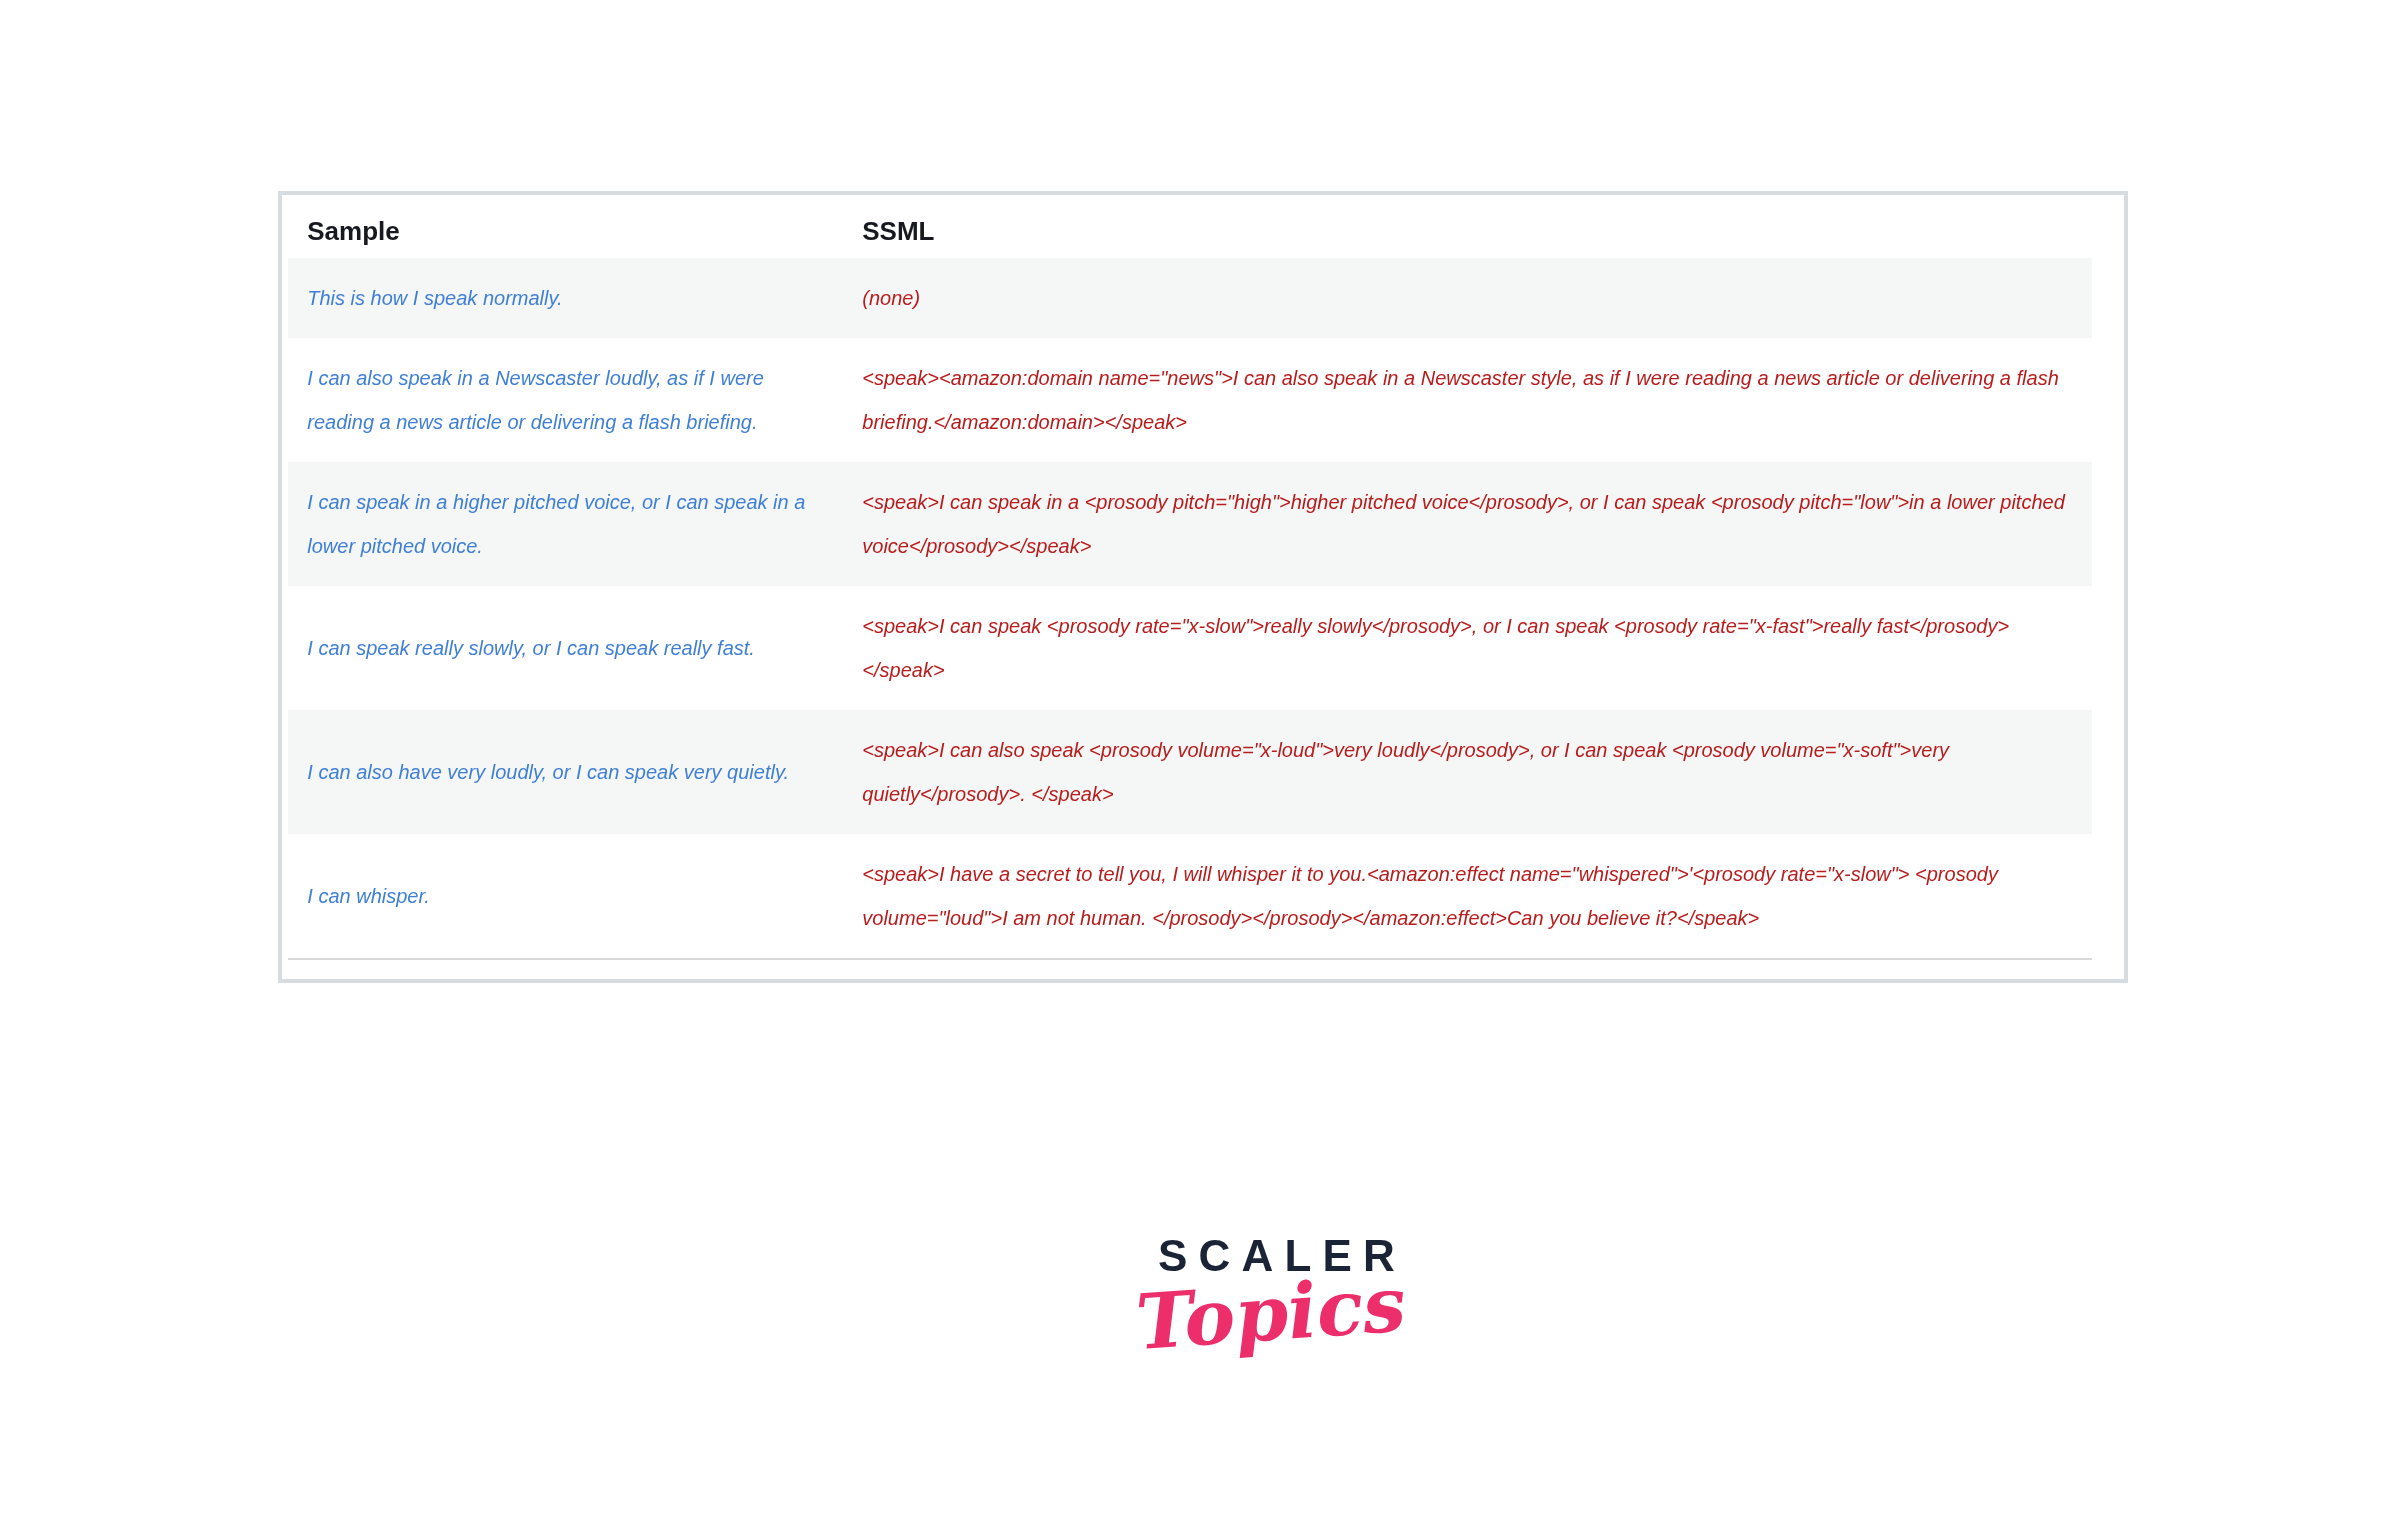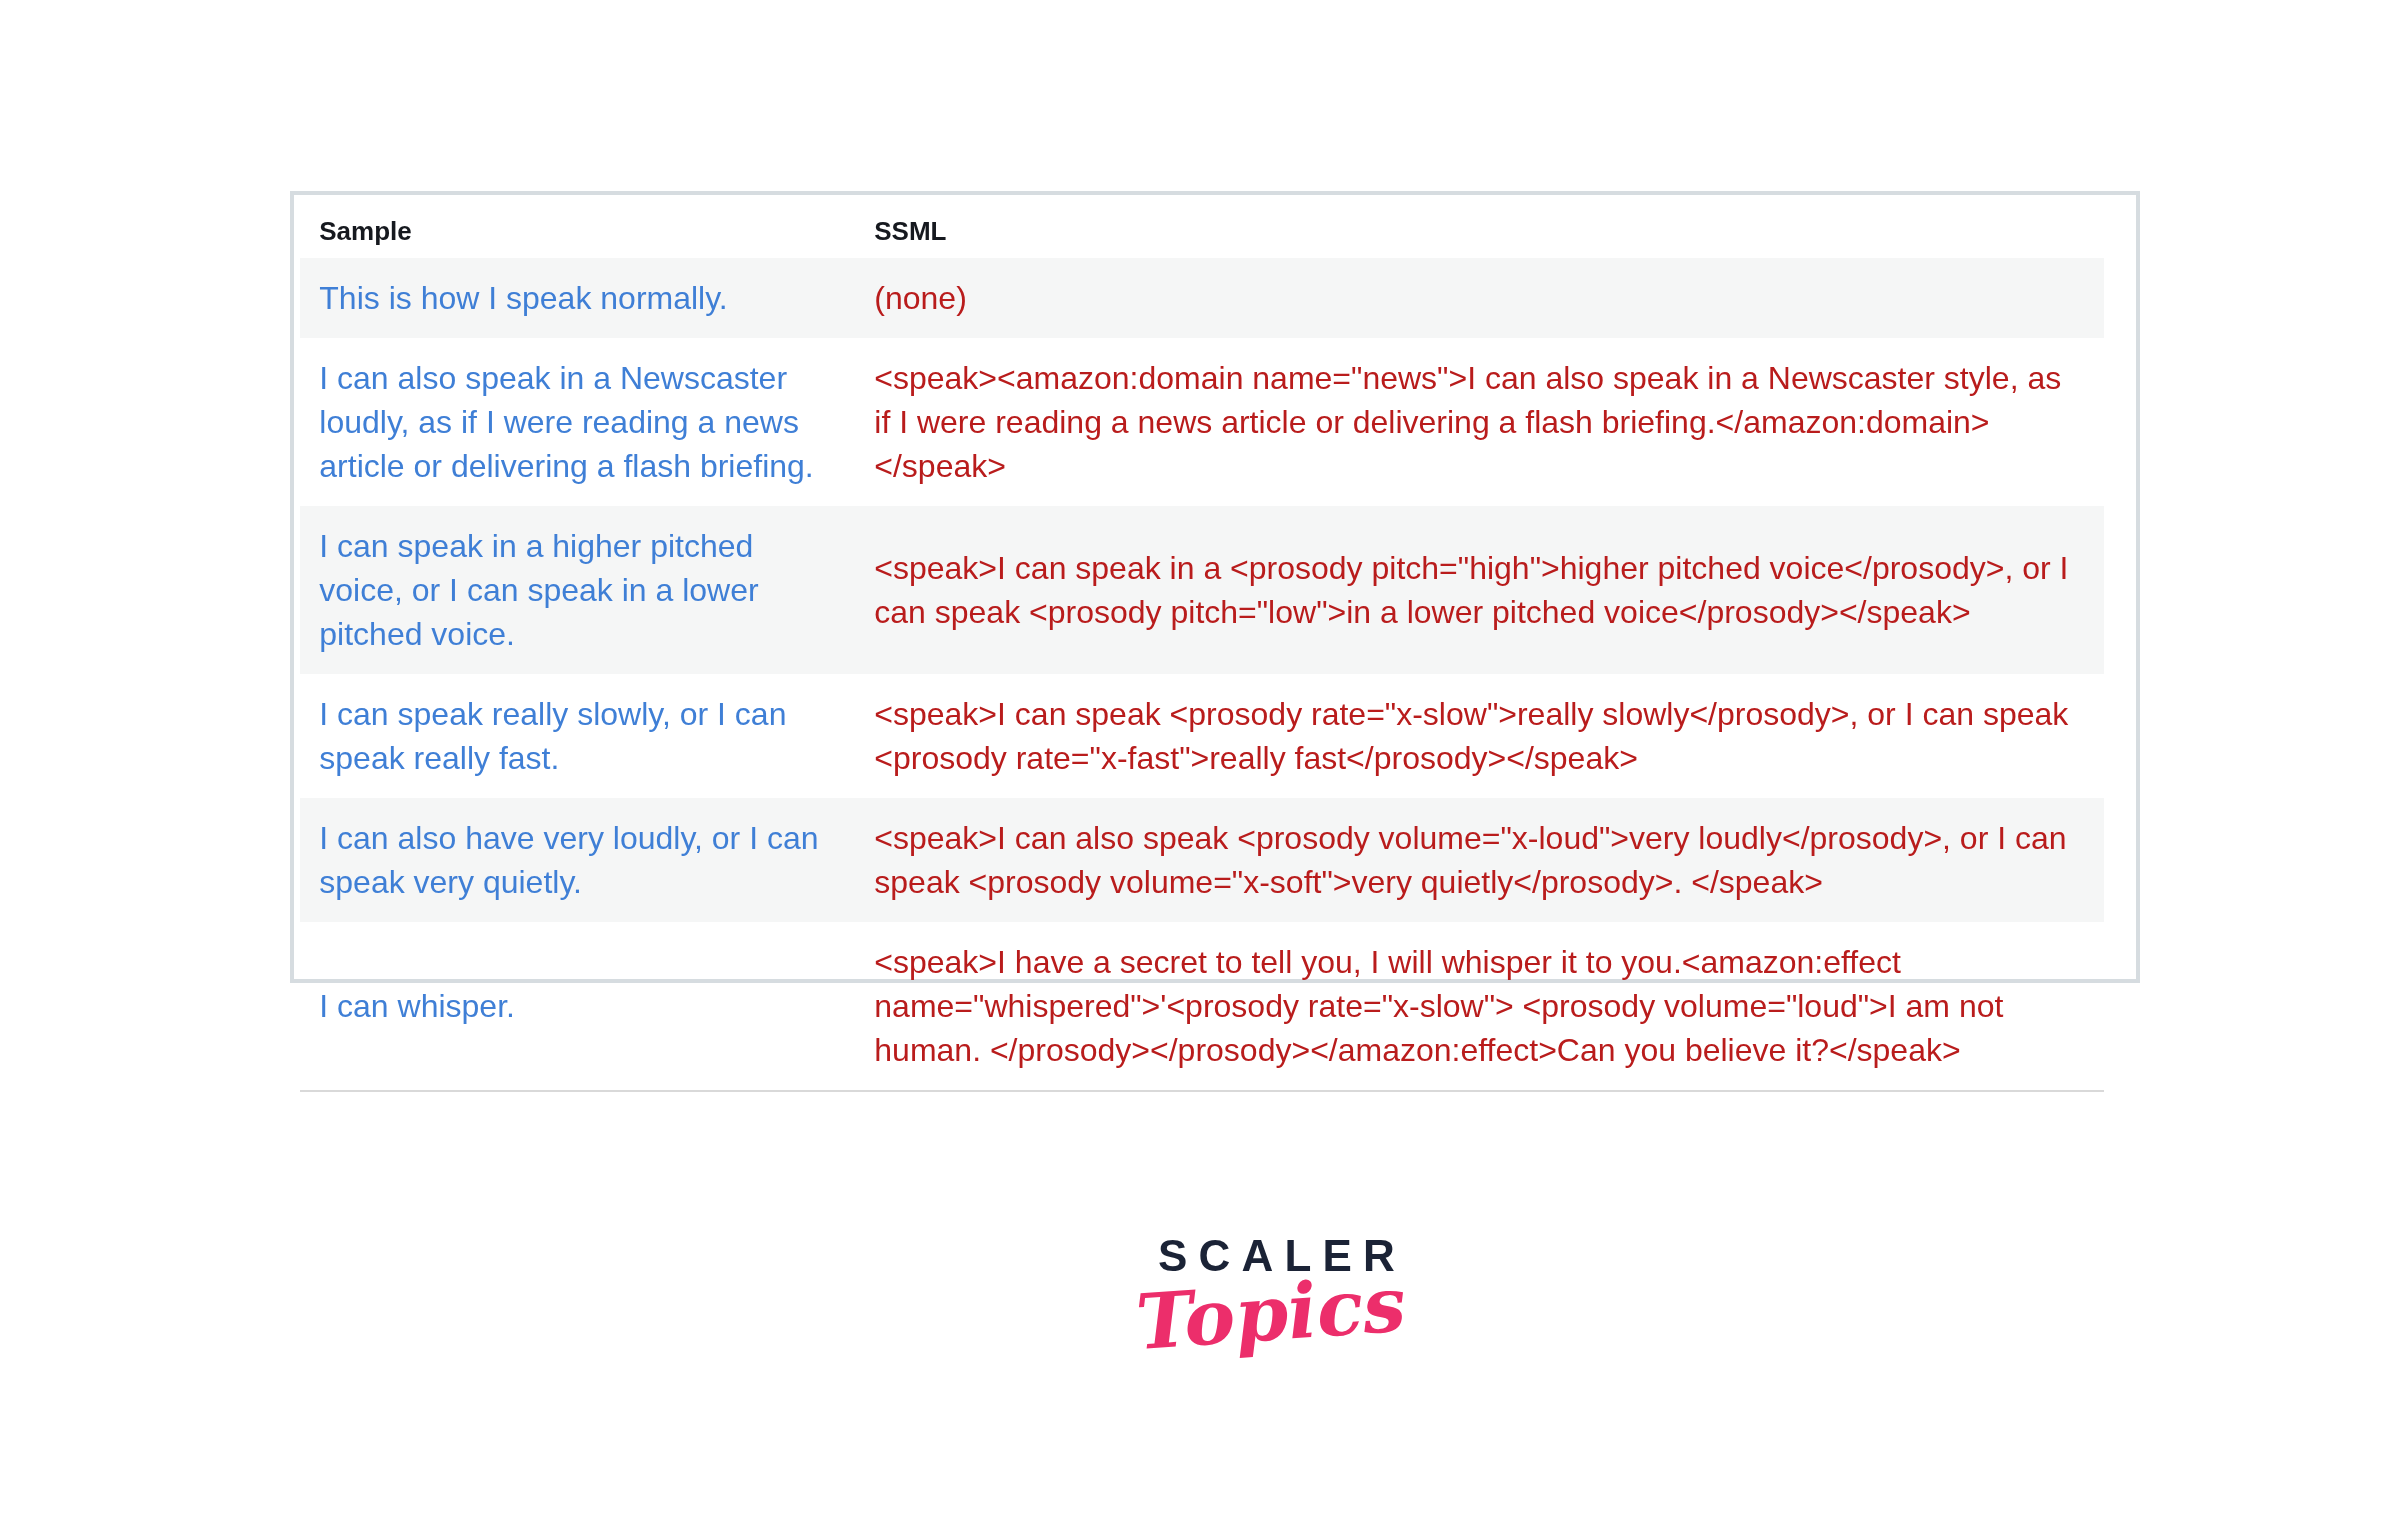--- a/index.html
+++ b/index.html
@@ -11,21 +11,21 @@
     width: 2389px;
     height: 1538px;
     position: relative;
     font-family: "Liberation Sans", sans-serif;
     overflow: hidden;
   }
 
   
   .table-card {
     position: absolute;
-    left: 290px;
+    left: 278px;
     top: 191px;
     width: 1850px;
     height: 792px;
     box-sizing: border-box;
     background: #ffffff;
     border: 4.2px solid #d6dce0;
     padding: 0 32px 0 5.6px;
   }
   table.ssml-table {
     border-collapse: collapse;
@@ -35,25 +35,26 @@
   col.col-sample { width: 555px; }
   th {
     font-size: 26px;
     line-height: 31px;
     font-weight: bold;
     color: #16191f;
     text-align: left;
     padding: 21px 21px 11.2px 19.7px;
   }
   td {
-    font-size: 32px;
+    font-size: 20px;
     line-height: 44px;
     vertical-align: middle;
     padding: 18px 21px 18px 19.7px;
     word-wrap: break-word;
+    font-style: italic;
   }
   tr.striped td { background: #f5f6f6; }
   tbody tr:last-child td { border-bottom: 2.8px solid #d9d9d9; }
   td.sample-cell { color: #3f7fd6; }
   td.ssml-cell { color: #b91c1c; }
 
   
   .logo {
     position: absolute;
     left: 1195px;

